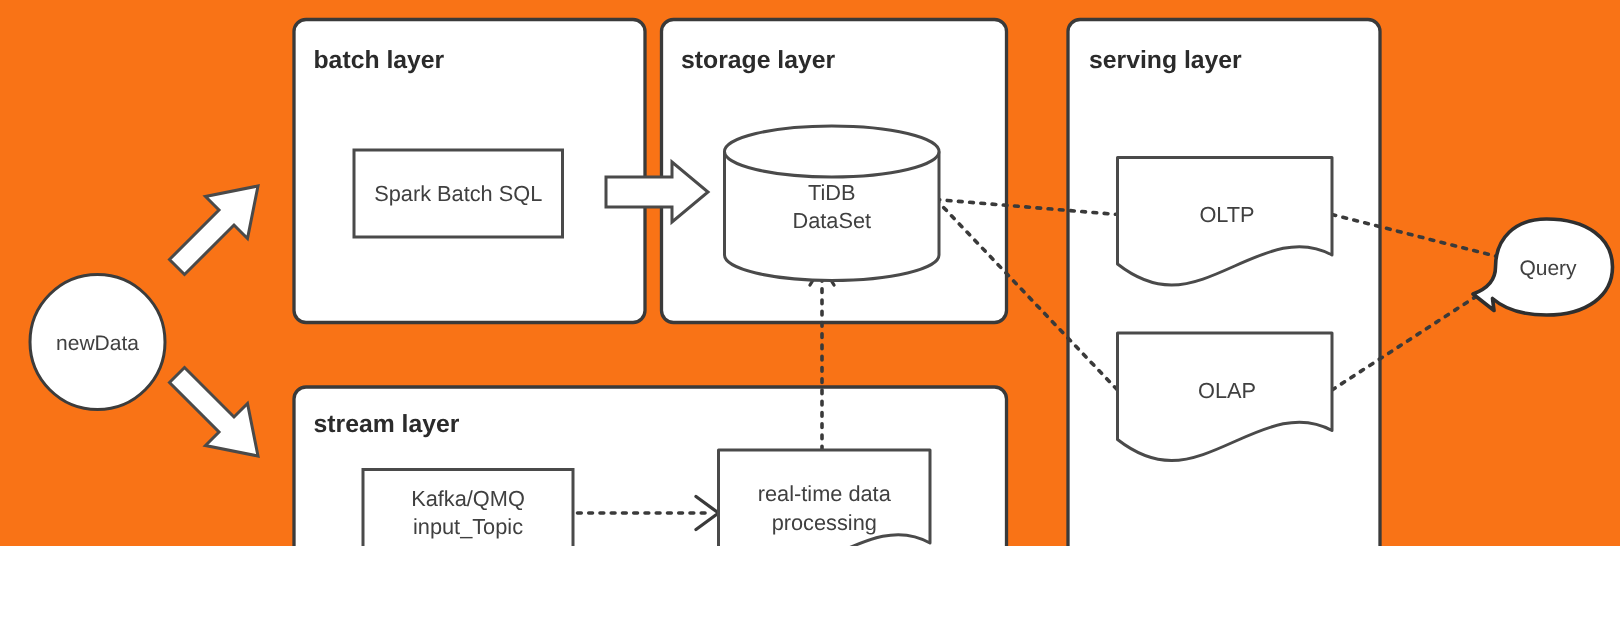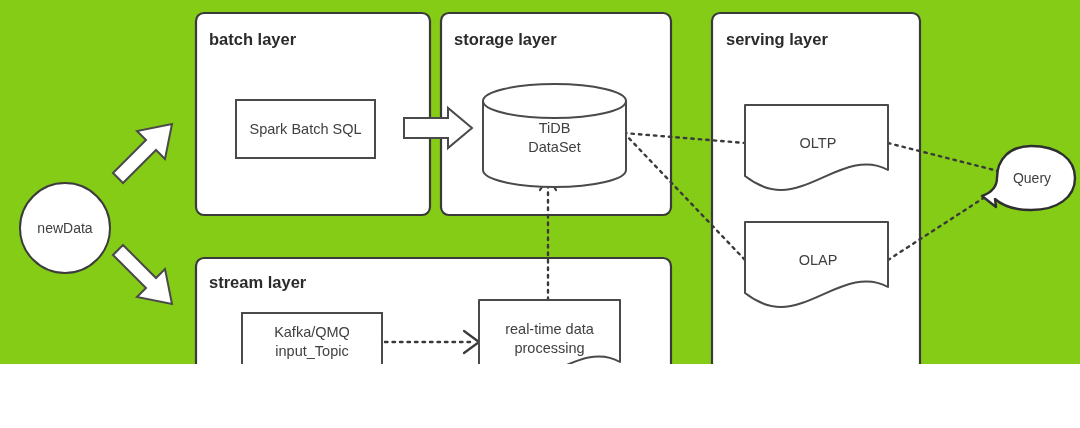--- a/index.html
+++ b/index.html
@@ -7,21 +7,21 @@
     padding: 0;
     background: #ffffff;
   }
   body {
     font-family: "Liberation Sans", sans-serif;
   }
   #diagram-root {
     position: relative;
     width: 1080px;
     height: 364px;
-    background: #84cc16;
+    background: #f97316;
     overflow: hidden;
   }
   #diagram-svg {
     position: absolute;
     left: 0;
     top: 0;
     width: 1080px;
     height: 428px;
   }
   .panel-rect {

